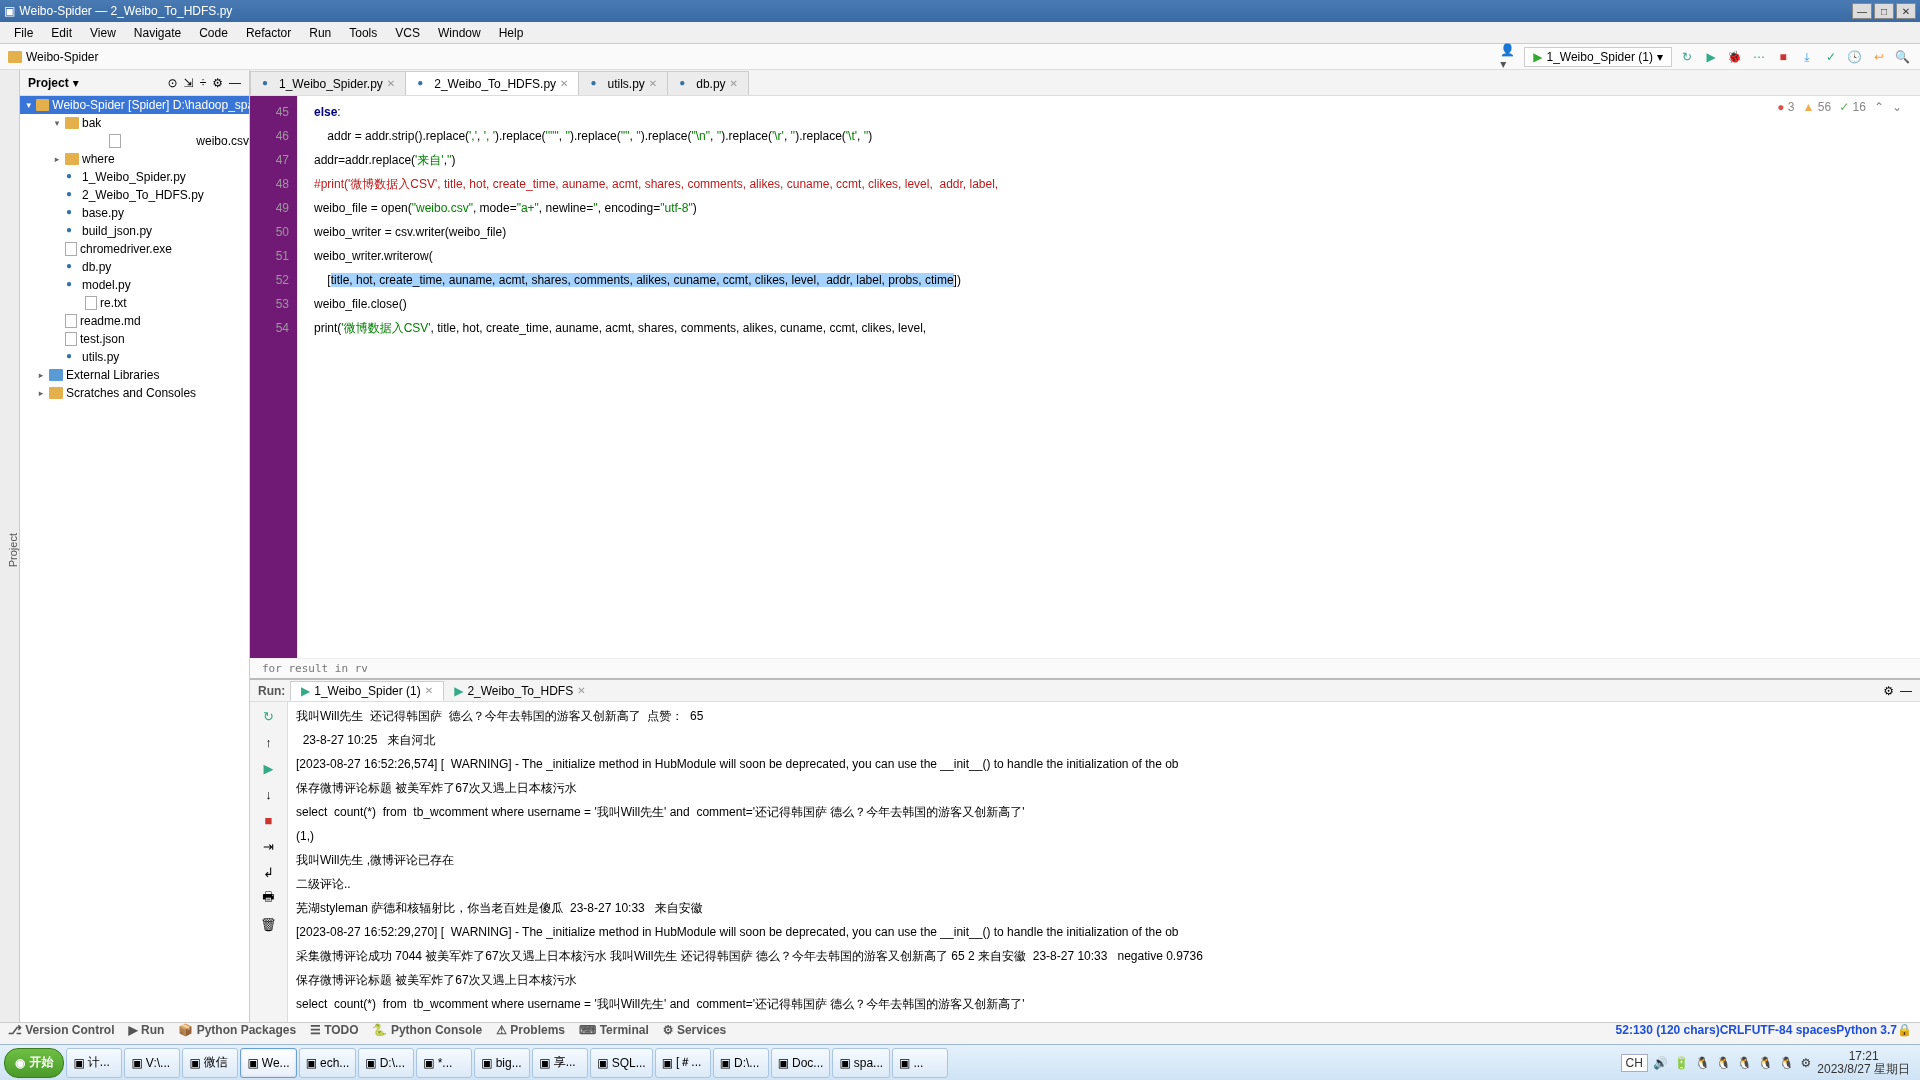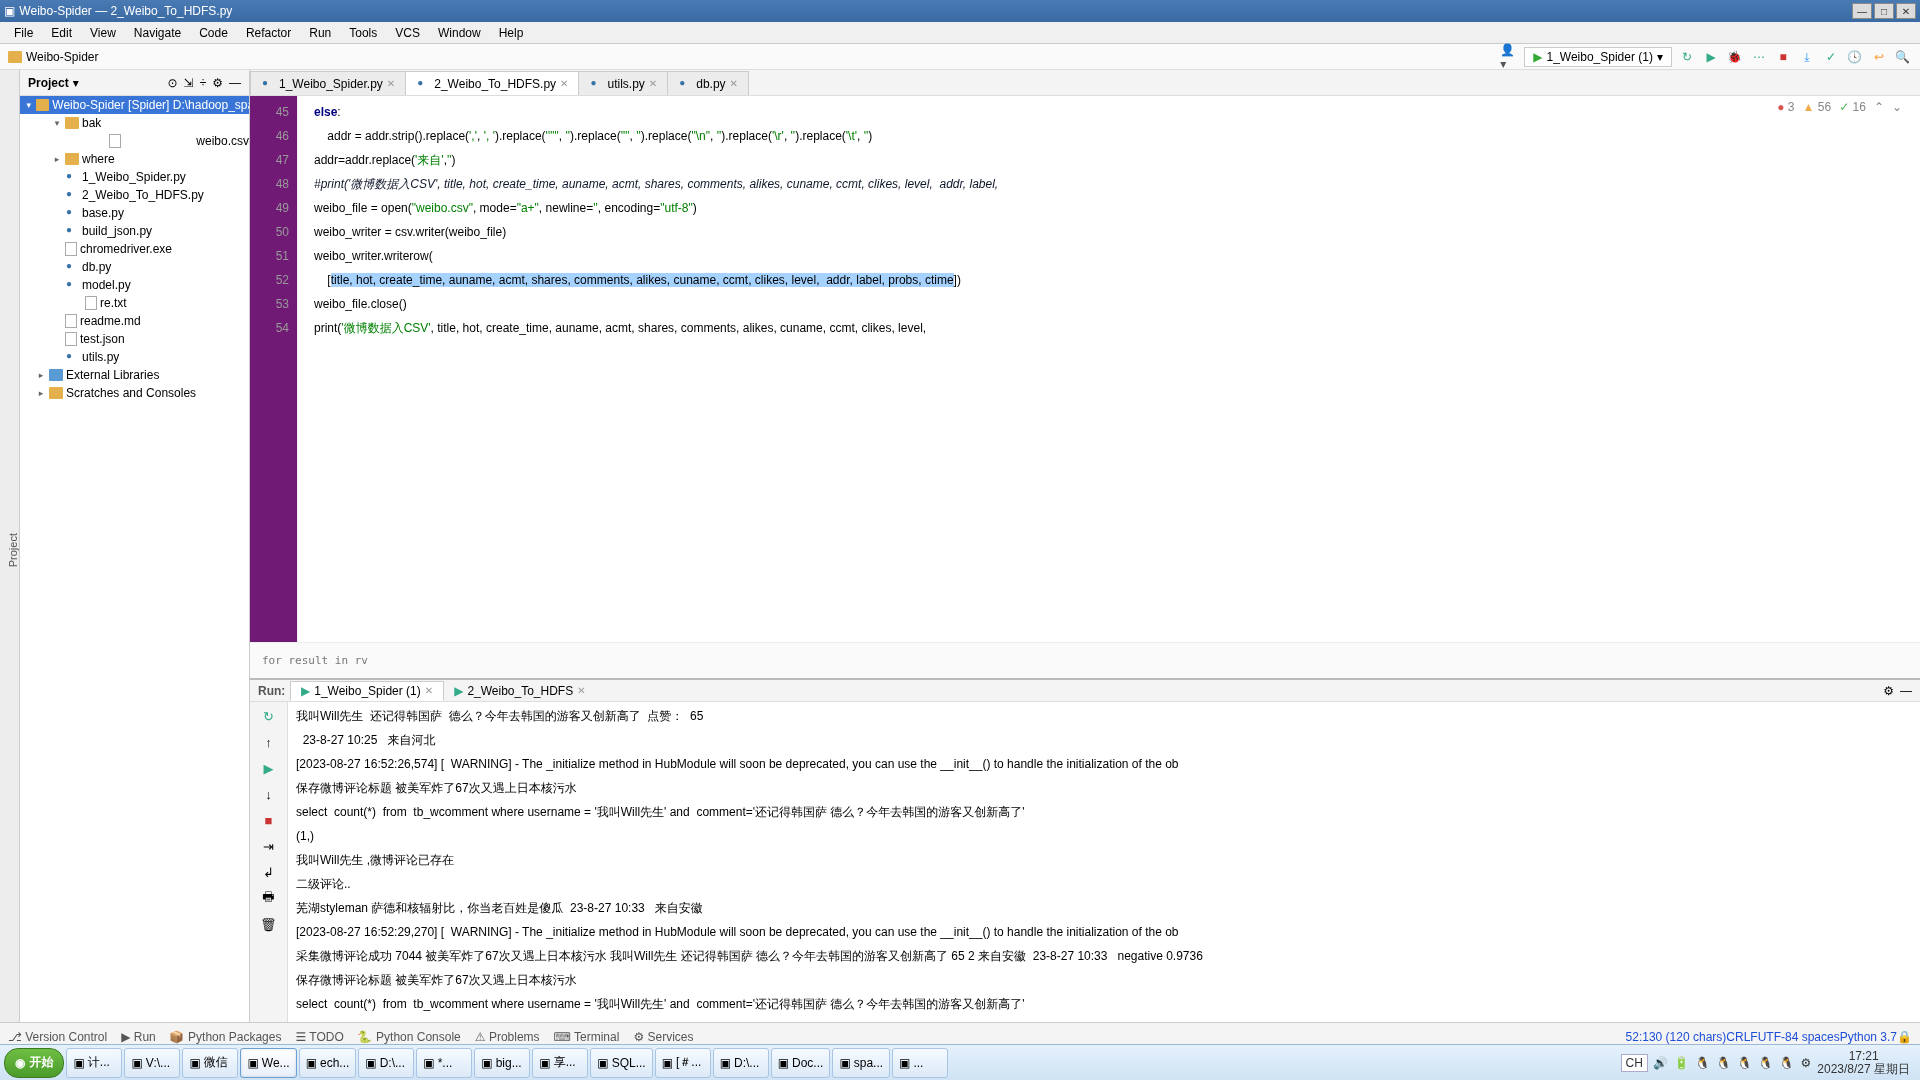--- a/index.html
+++ b/index.html
@@ -33,37 +33,37 @@
 .editor-area { flex:1; display:flex; flex-direction:column; background:#fff; min-width:0; }
 .tabs { height:26px; background:#f4f4f4; border-bottom:1px solid #ddd; display:flex; align-items:flex-end; }
 .tab { height:24px; padding:0 10px; display:flex; align-items:center; gap:4px; background:#ececec; border:1px solid #ccc; border-bottom:none; margin-right:-1px; font-size:12px; }
 .tab.active { background:#fff; }
 .tab .close { color:#999; font-size:10px; }
 .code-body { flex:1; display:flex; overflow:hidden; font-family:Consolas,monospace; font-size:15px; position:relative; }
 .gutter { width:48px; background:#701a75; border-right:1px solid #eee; text-align:right; padding:4px 8px 0 0; color:#999; line-height:24px; }
 .code-lines { flex:1; padding:4px 0 0 16px; line-height:24px; white-space:pre; overflow:hidden; }
 .code-lines .kw { color:#000080; font-weight:bold; }
 .code-lines .str { color:#008000; }
-.code-lines .cmt { color:#0f172a; font-style:italic; }
+.code-lines .cmt { color:#b91c1c; }
 .code-lines .hl { background:#a6d2ff; }
 .code-status { position:absolute; top:4px; right:18px; display:flex; gap:8px; font-size:11px; color:#888; align-items:center; }
 .code-status .warn::before { content:"▲ "; color:#f0ad4e; }
 .code-status .err::before { content:"● "; color:#d9534f; }
 .code-status .weak::before { content:"✓ "; color:#5cb85c; }
-.breadcrumb-code { height:36px; background:#fafafa; border-top:1px solid #eee; padding:0 12px; font-size:11px; color:#777; display:flex; align-items:center; font-family:Consolas,monospace;}
+.breadcrumb-code { height:20px; background:#fafafa; border-top:1px solid #eee; padding:0 12px; font-size:11px; color:#777; display:flex; align-items:center; font-family:Consolas,monospace;}
 .run-pane { height:344px; border-top:2px solid #bbb; display:flex; background:#fff; }
 .run-wrapper { position:relative; flex:1; display:flex; flex-direction:column; }
 .run-tabs { height:22px; background:#f4f4f4; border-bottom:1px solid #ddd; display:flex; align-items:center; padding-left:40px; }
 .run-tab { padding:2px 10px; display:flex; align-items:center; gap:4px; }
 .run-tab.active { background:#fff; border:1px solid #ccc; border-bottom:1px solid #fff; }
 .run-body { flex:1; display:flex; overflow:hidden; }
 .run-side { width:38px; background:#f4f4f4; border-right:1px solid #ddd; display:flex; flex-direction:column; align-items:center; padding-top:4px; gap:6px; }
 .run-side .btn { width:20px; height:20px; display:flex; align-items:center; justify-content:center; font-size:13px; }
 .console { flex:1; font-family:Consolas,"Microsoft YaHei",monospace; font-size:15px; line-height:24px; padding:2px 8px; overflow:hidden; white-space:pre-wrap; color:#000; }
-.bottom-tools { height:22px; background:#f4f4f4; border-top:1px solid #ccc; display:flex; align-items:flex-end; padding:0 8px; gap:14px; justify-content:space-between; }
+.bottom-tools { height:22px; background:#f4f4f4; border-top:1px solid #ccc; display:flex; align-items:flex-start; padding:0 8px; gap:14px; justify-content:space-between;font-weight:bold; }
 .bottom-left { display:flex; gap:14px; align-items:center; }
 .bottom-right { display:flex; gap:0; align-items:center; color:#1d4ed8; }
 .bottom-item { display:flex; align-items:center; gap:4px; color:#555; }
 .taskbar { height:36px; background:linear-gradient(#e5f1fb,#cfe3f5); border-top:1px solid #9db8d6; display:flex; align-items:center; padding:0 4px; gap:2px; justify-content:space-between; }
 .taskbar-left { display:flex; gap:2px; align-items:center; }
 .task-btn { height:30px; min-width:56px; background:linear-gradient(#f5faff,#dce9f7); border:1px solid #a9c5e3; border-radius:3px; display:flex; align-items:center; padding:0 6px; gap:3px; font-size:11px; }
 .task-btn.active { background:linear-gradient(#fff,#e8f0fb); border-color:#6a9fd4; box-shadow:inset 0 0 3px rgba(0,0,0,.15); }
 .start-btn { height:30px; padding:0 10px; border-radius:14px; background:linear-gradient(#6fbf44,#4a9b2a); color:#fff; border:1px solid #3a7a20; display:flex; align-items:center; gap:4px; font-weight:bold; }
 .tray { display:flex; align-items:center; gap:6px; font-size:11px; color:#333; padding-right:6px; }
 .tray-clock { text-align:center; line-height:13px; }

